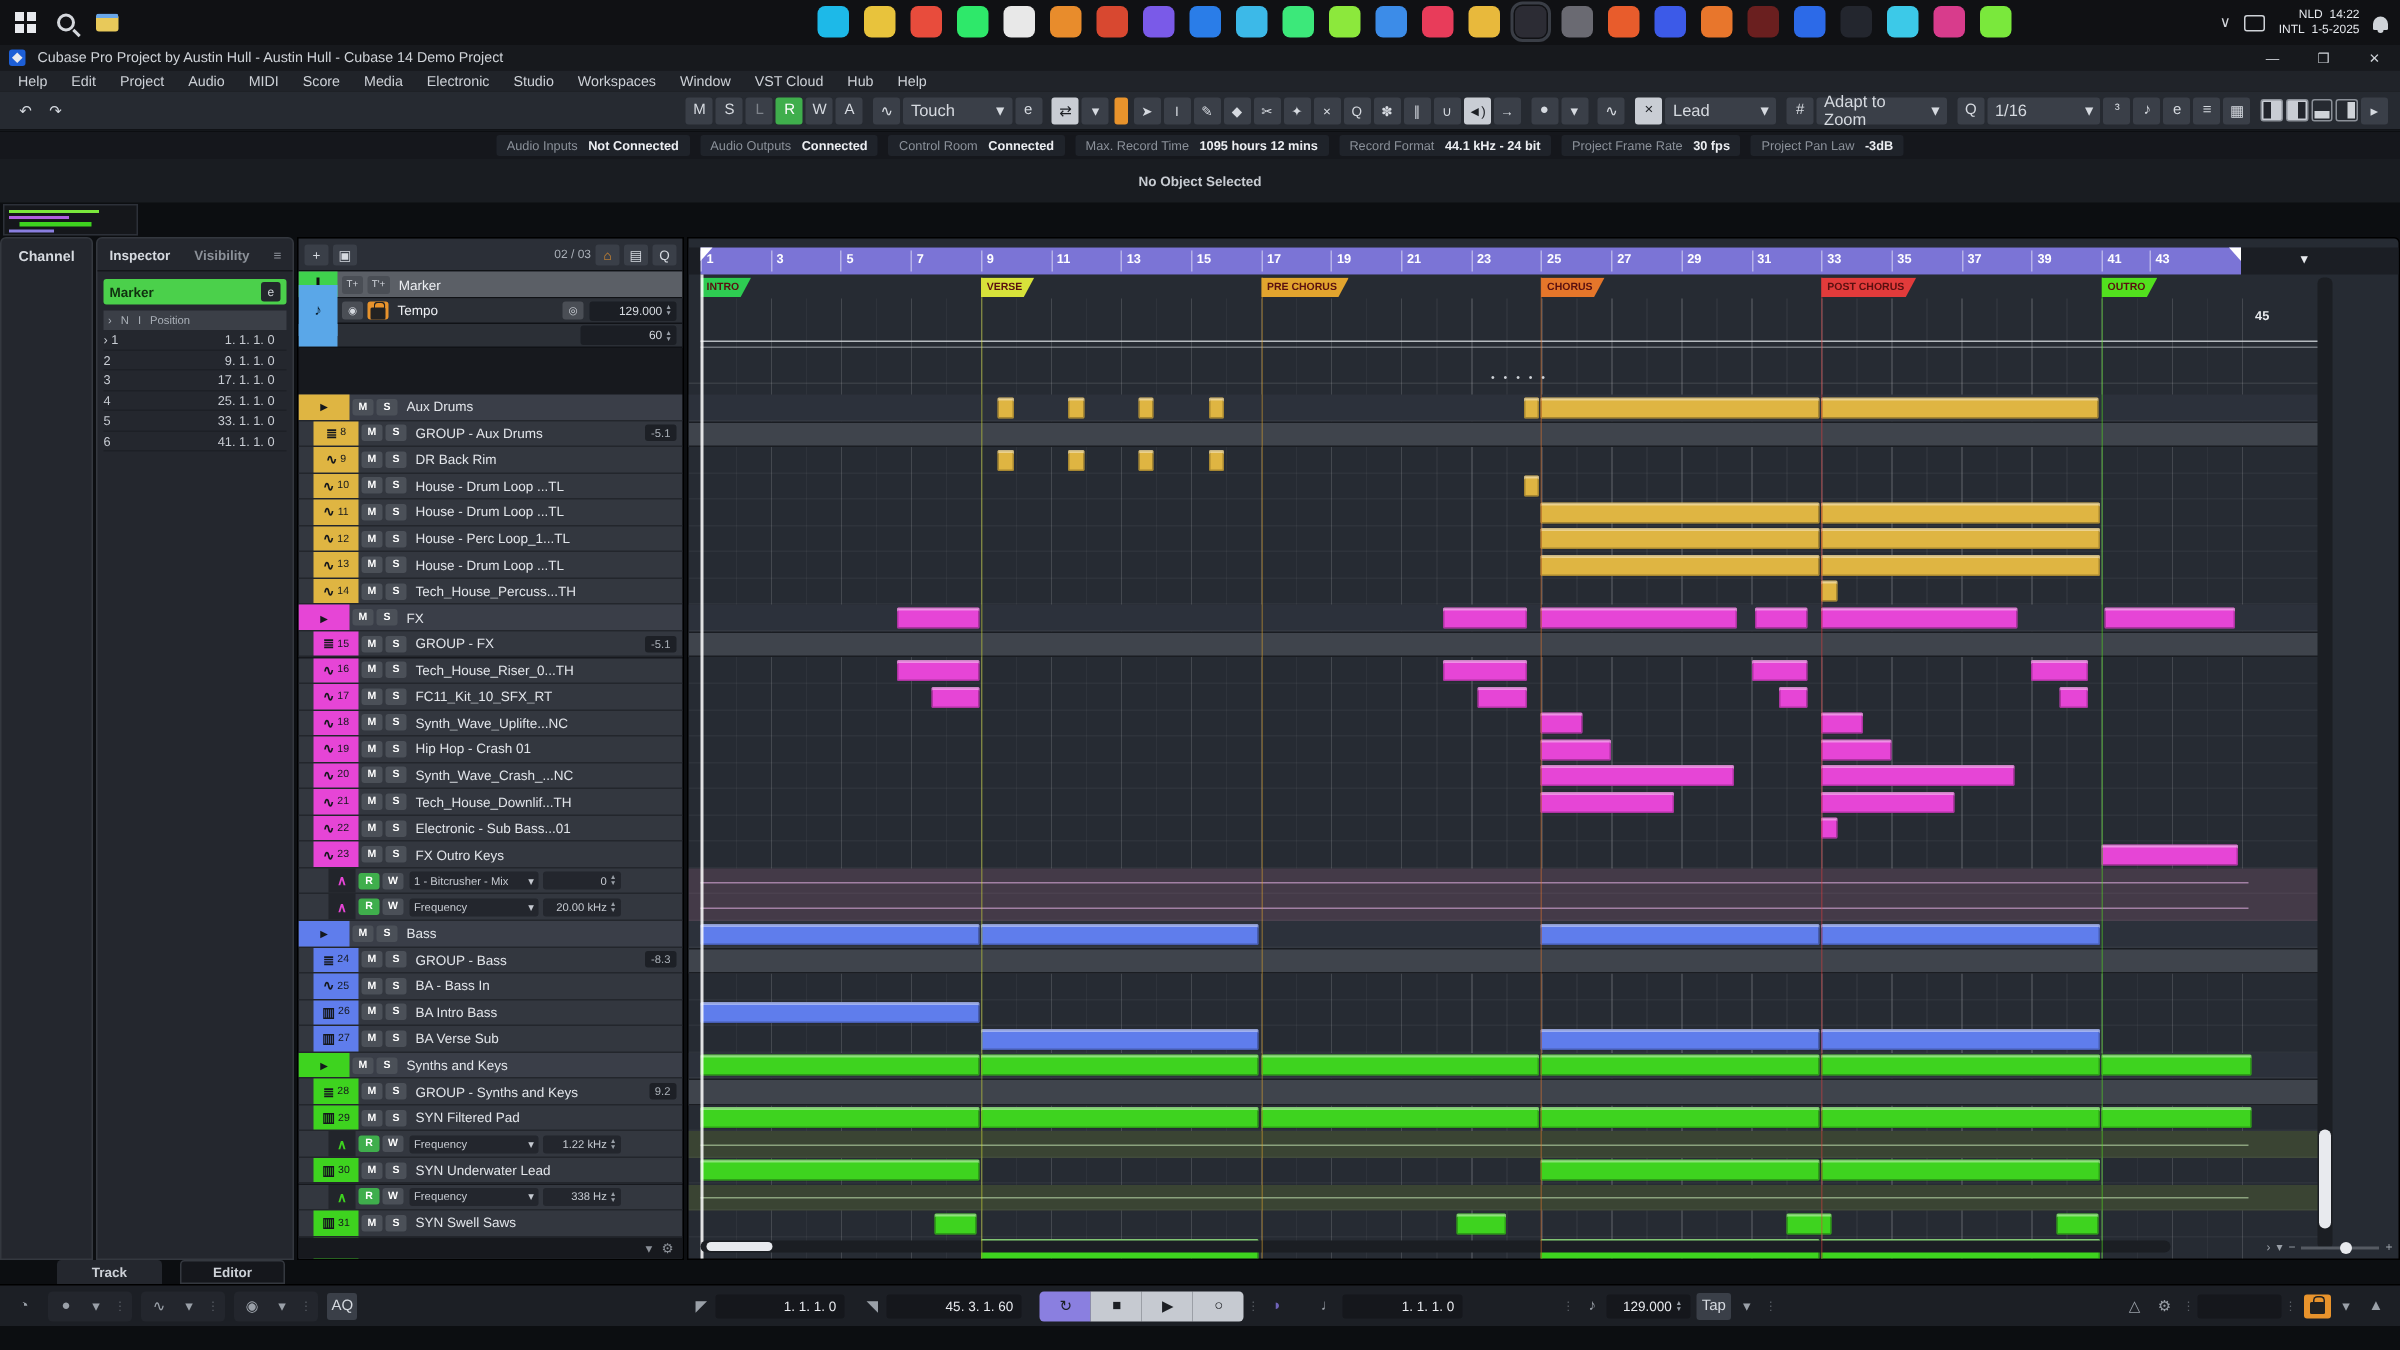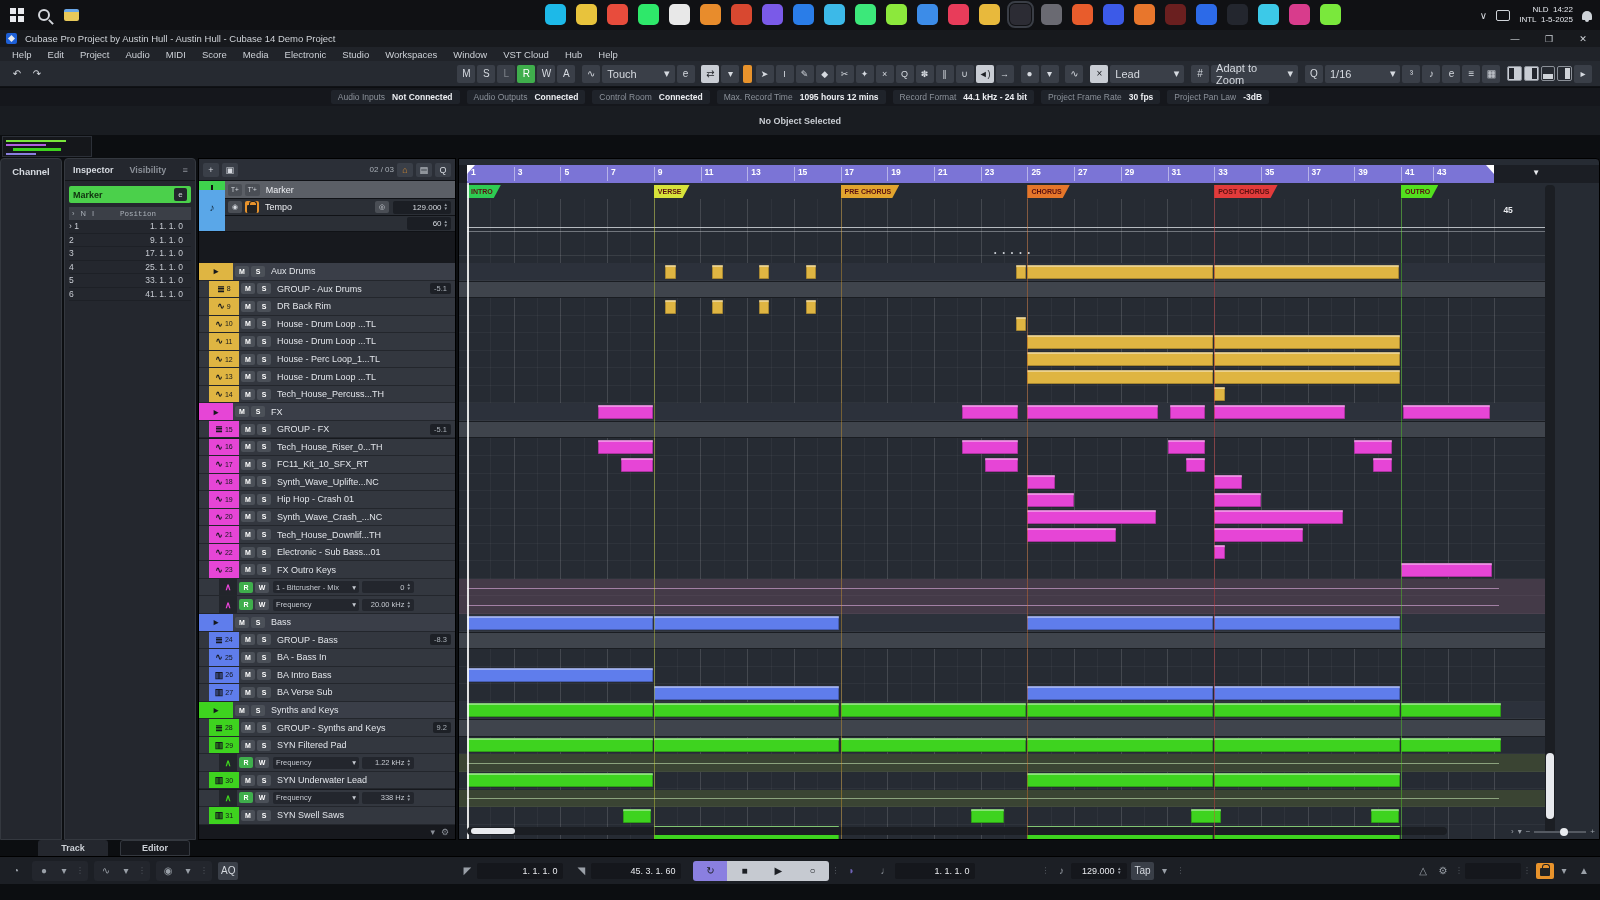--- a/index.html
+++ b/index.html
@@ -380,21 +380,21 @@
     <span class="t off" style="margin-left:auto">≡</span>
   </div>
   <div class="marker-hd">
     <span class="nm">Marker</span>
     <span class="e">e</span>
   </div>
   <div class="insp-thead" id="insp-thead">
       <span>›</span>
       <span>N</span>
       <span>I</span>
-      <span style="margin-left: 20px; font-family: Liberation Mono, monospace;">Position</span>
+      <span style="margin-left: 0;">Position</span>
     </div>
   <div id="insp-rows">
       <div class="insp-row">
         <span class="no">› 1</span>
         <span class="ps">1. 1. 1. 0</span>
       </div>
       <div class="insp-row">
         <span class="no">   2</span>
         <span class="ps">9. 1. 1. 0</span>
       </div>
@@ -445,21 +445,21 @@
     <span class="valbox" style="width:58px;margin:0 4px">
       <span>129.000</span>
         <span class="spin">
           <span>▲</span>
           <span>▼</span>
         </span>
     </span>
   </div>
   <div class="tempo-row" style="height:16px">
     <span style="width:26px;height:100%;background:#5aa7e8"></span>
-    <span class="valbox" style="width:44px;margin-left:auto;margin-right:4px">
+    <span class="valbox" style="width:64px;margin-left:auto;margin-right:4px">
       <span>60</span>
         <span class="spin">
           <span>▲</span>
           <span>▼</span>
         </span>
     </span>
   </div>
   <div id="rows">
       <div class="trow folder" style="top: 0px;">
         <span class="icell" style="width: 34px; background: rgb(223, 181, 66);">▸</span>

